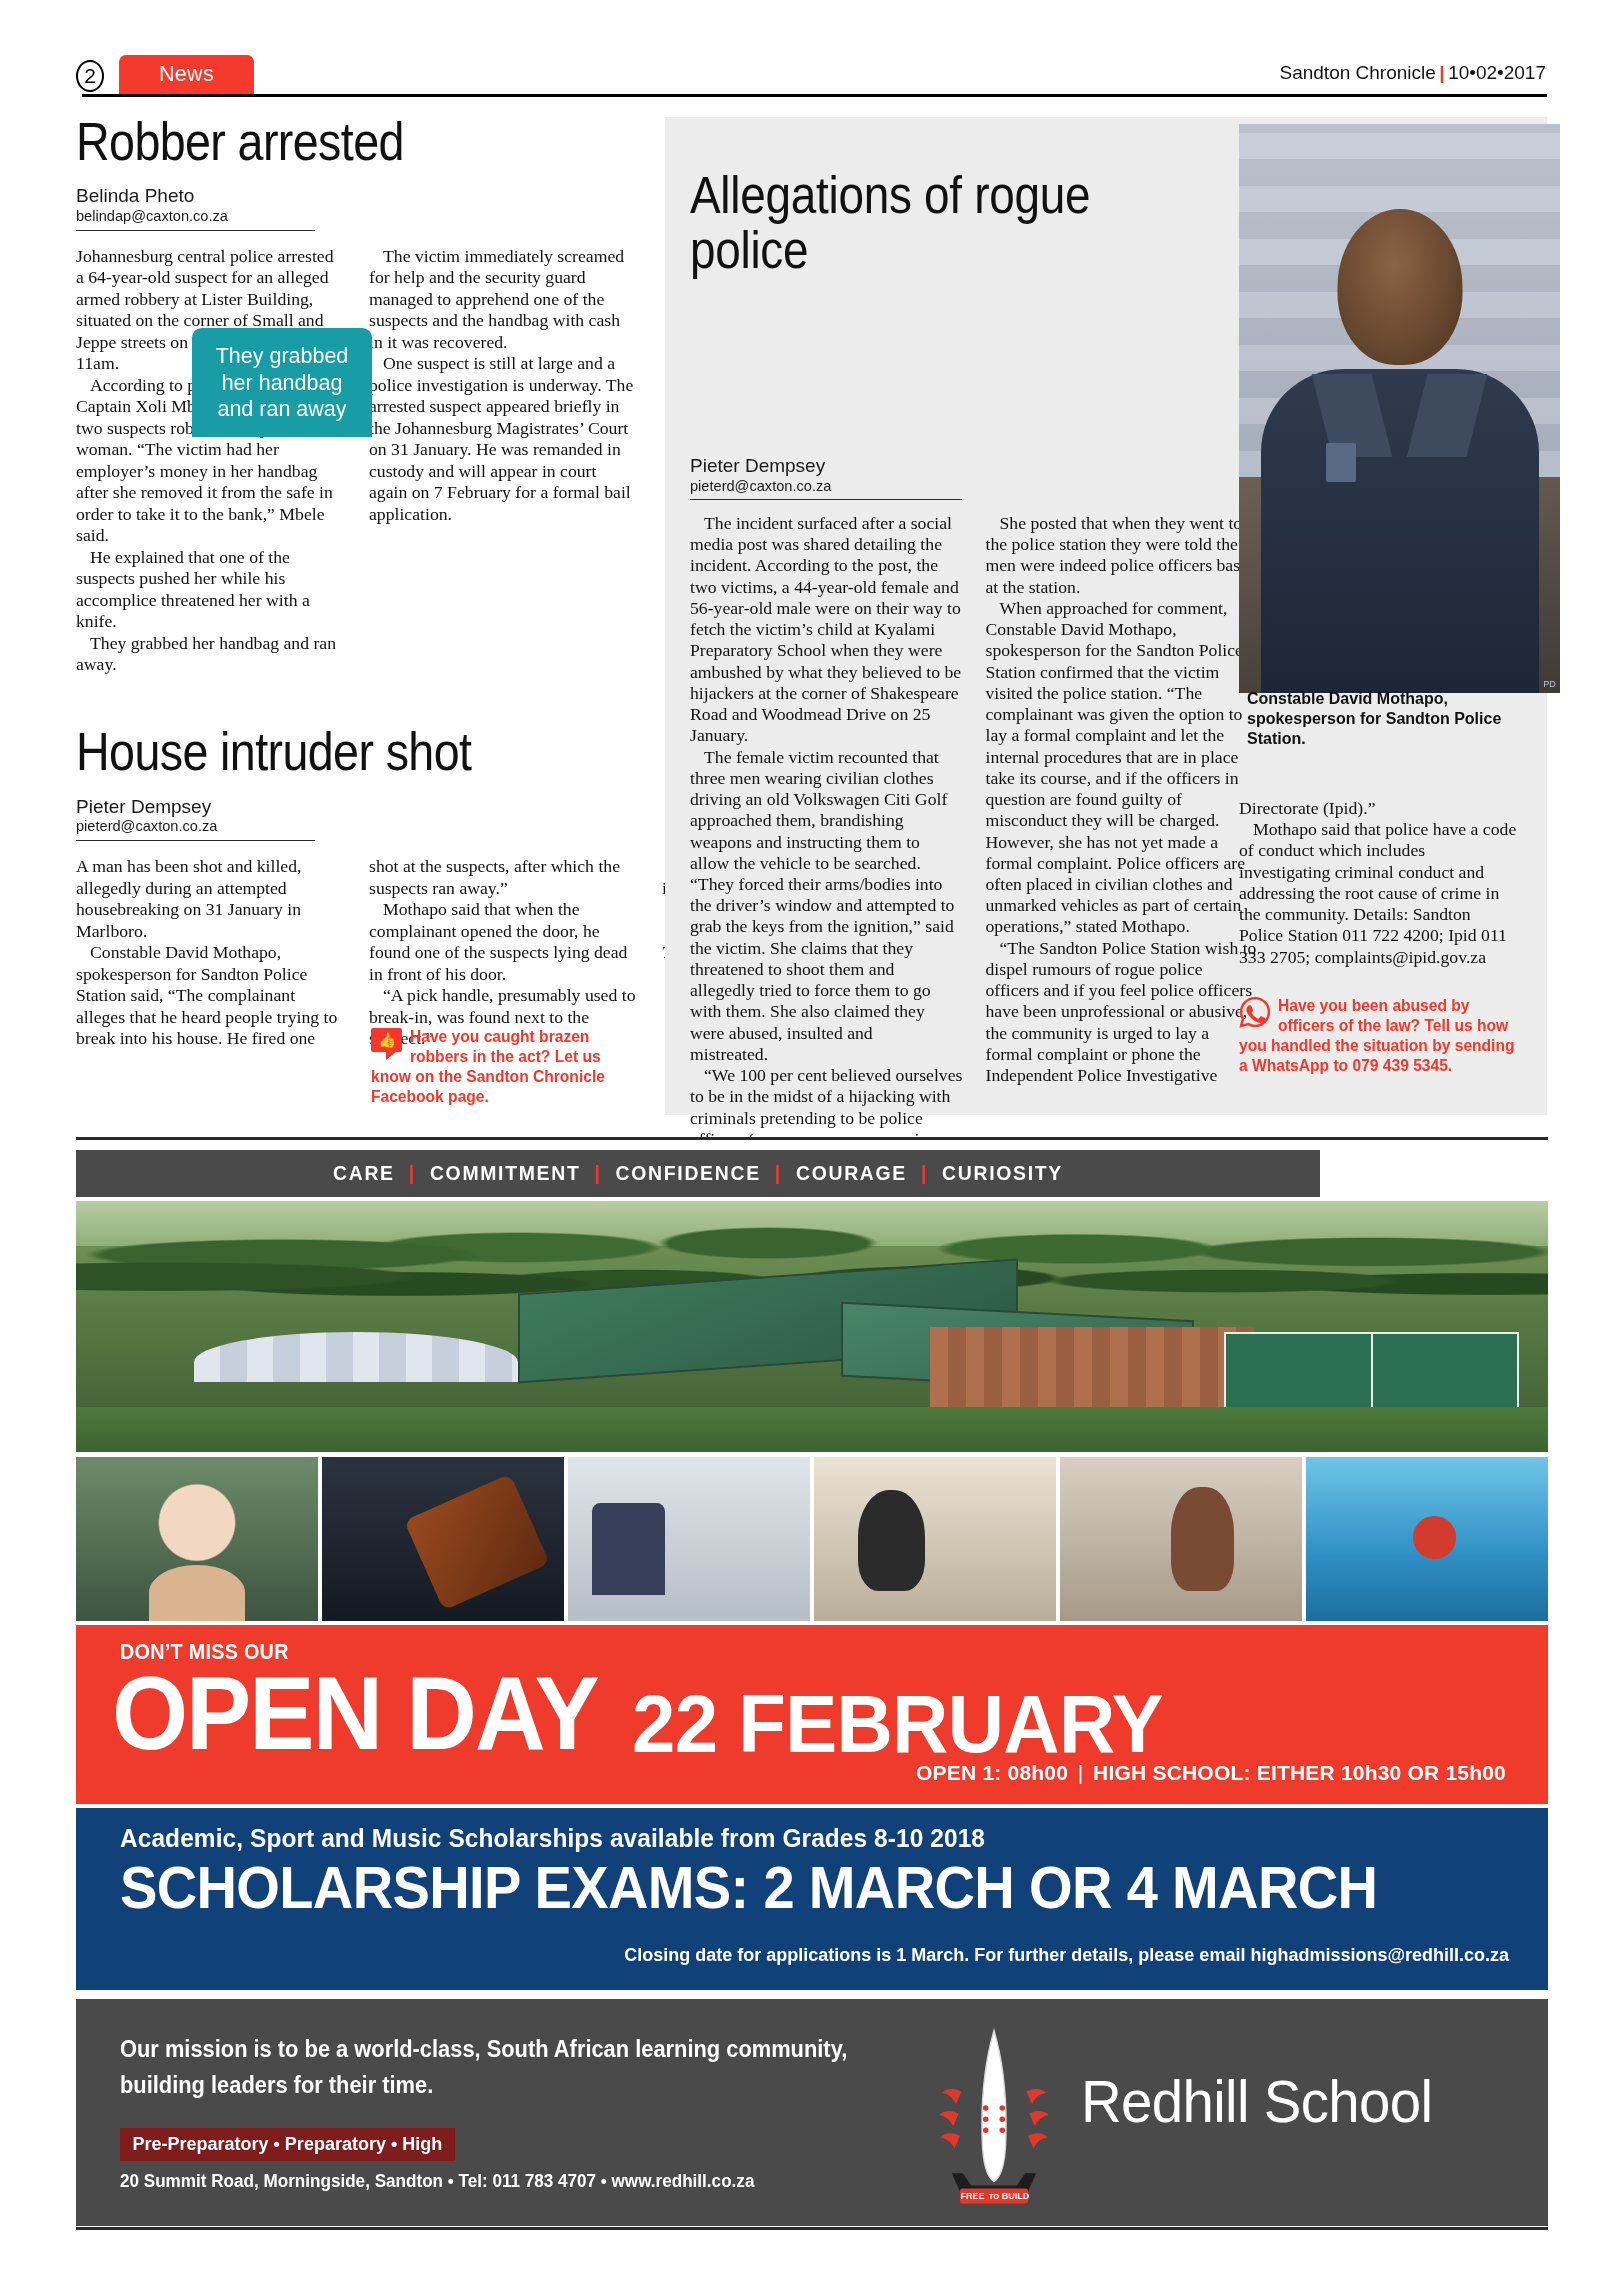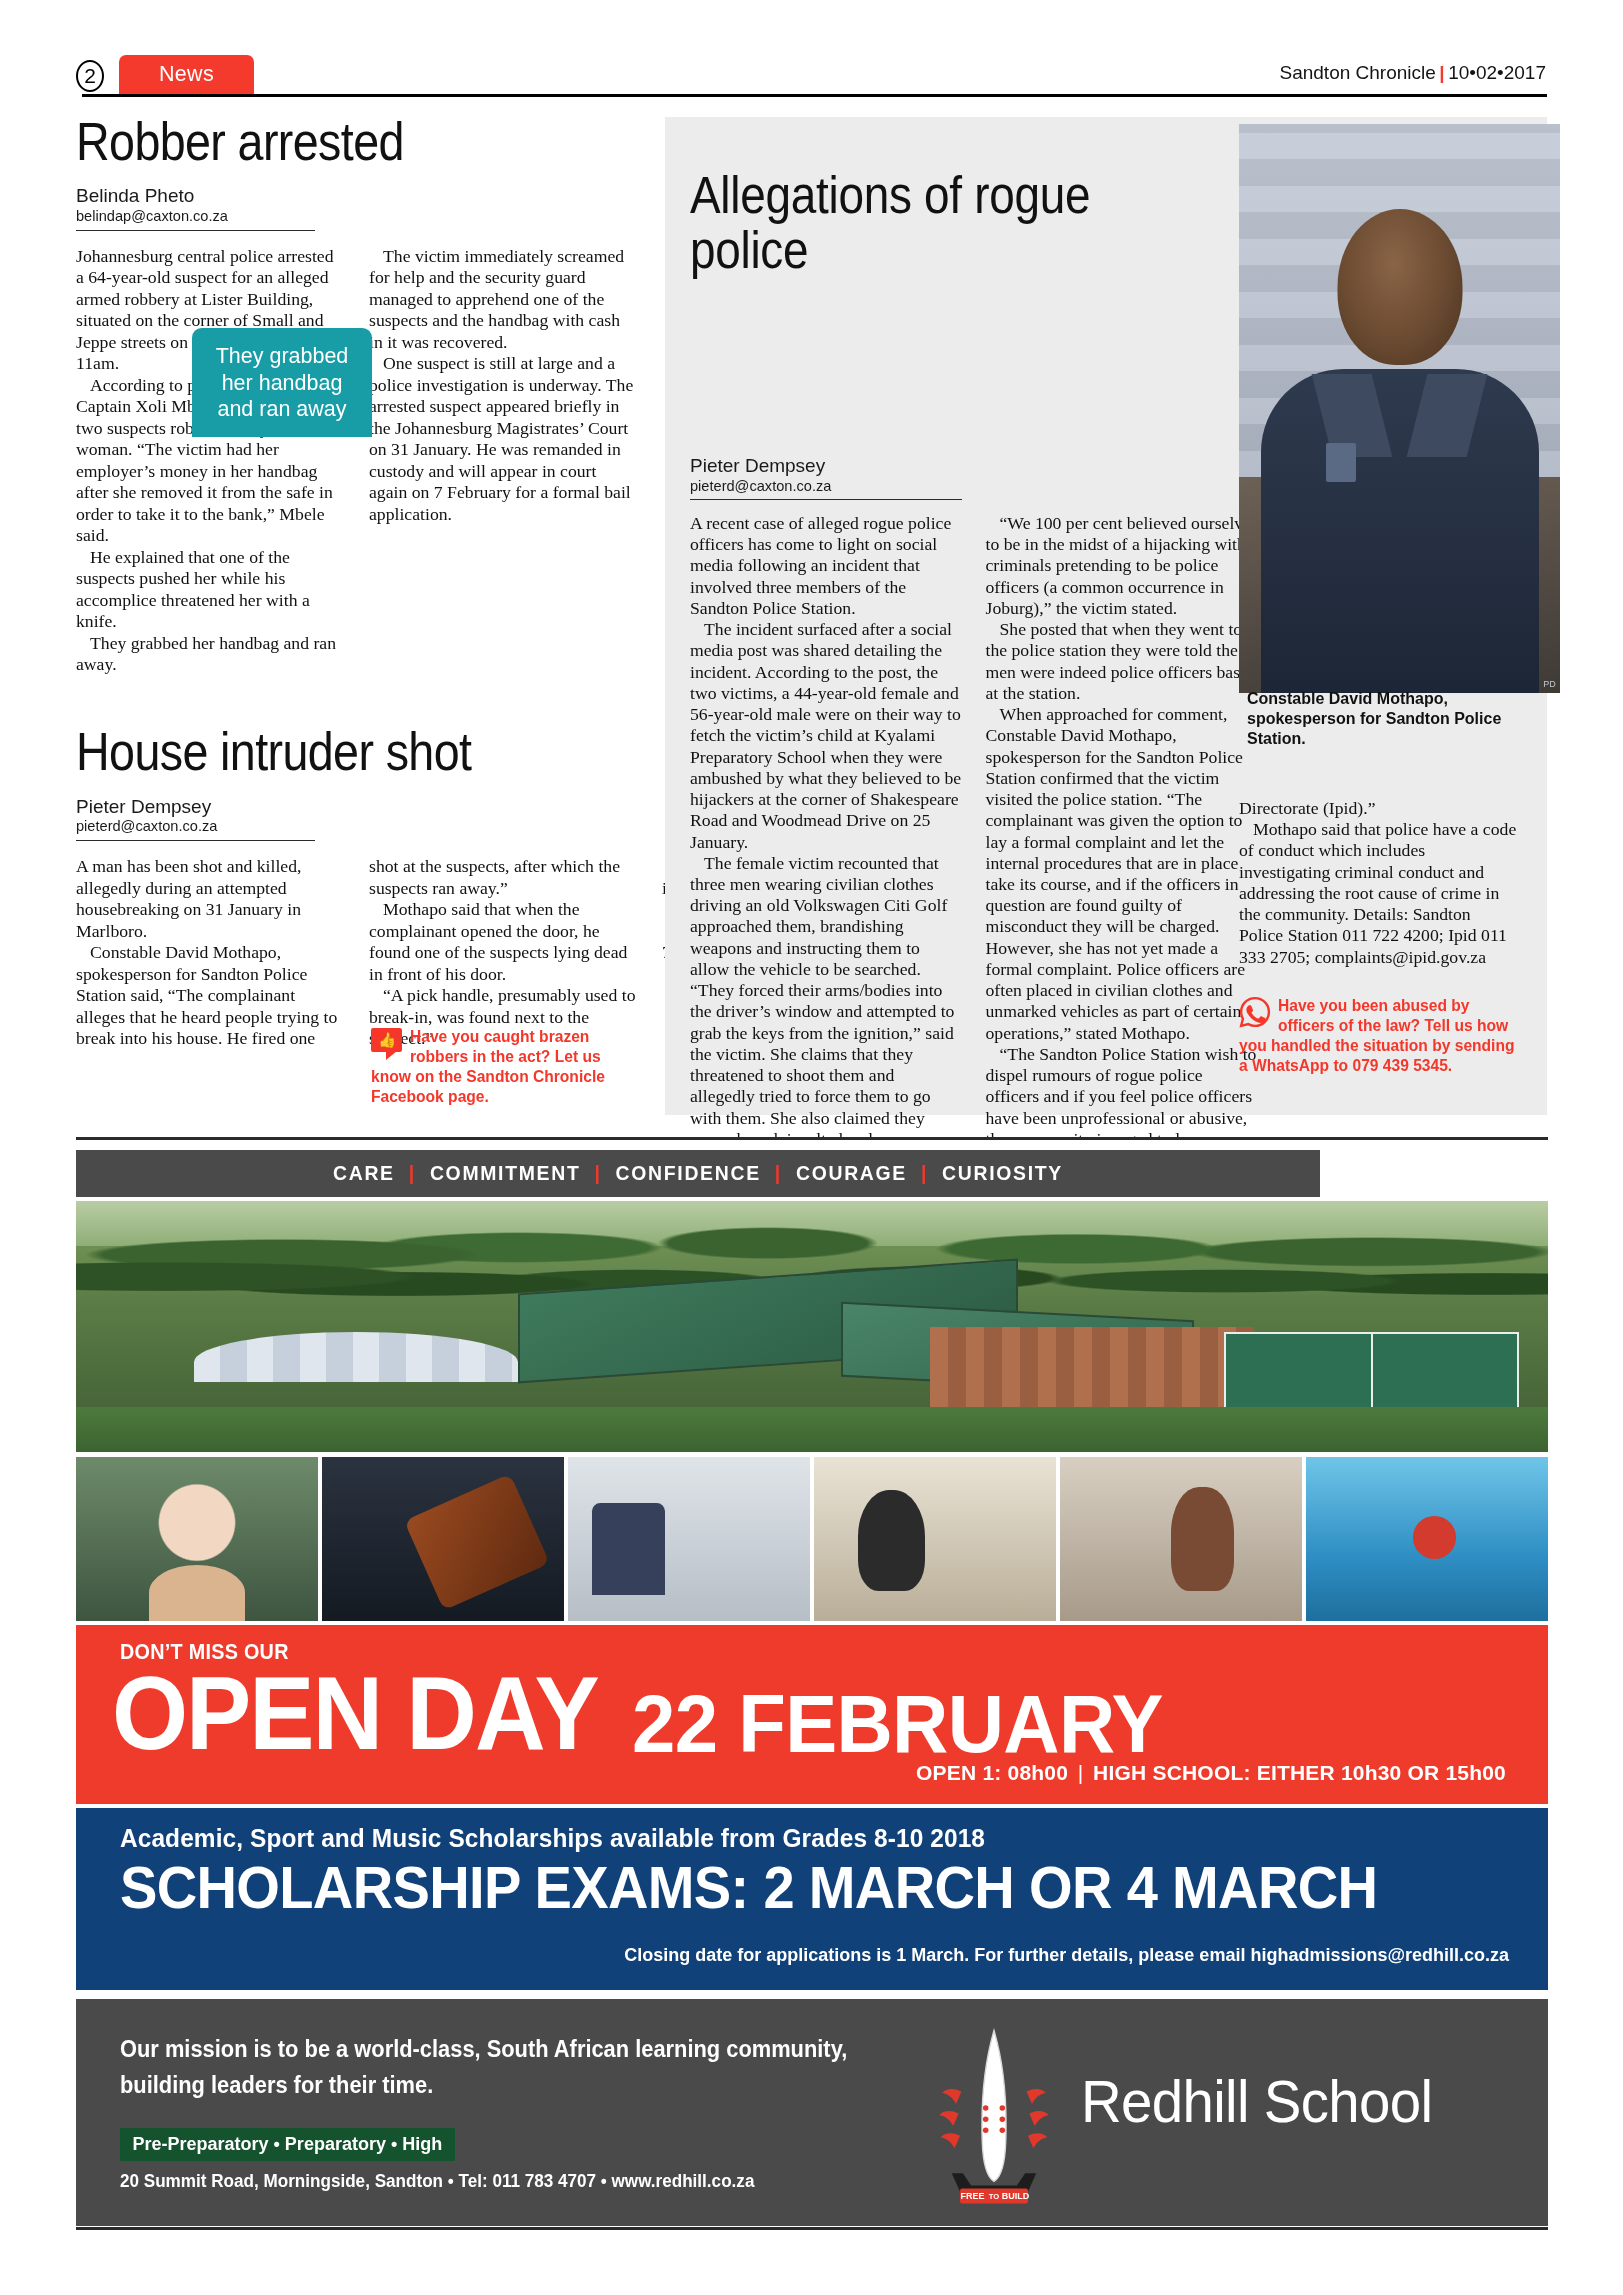--- a/index.html
+++ b/index.html
@@ -366,21 +366,21 @@
     border-top:4.2px solid #ffffff;
   }
   .mission {
     position:absolute; left:44px; top:33px; width:777px;
     font-family:"Liberation Sans", sans-serif; font-weight:bold;
     font-size:23px; line-height:1.55;
     transform: scaleX(0.95); transform-origin:left top;
   }
   .levels-tag {
     position:absolute; left:44px; top:129px;
-    background:#14532d; color:#fff;
+    background:#7f1d1d; color:#fff;
     font-family:"Liberation Sans", sans-serif; font-weight:bold;
     font-size:18px; padding:6.2px 12.5px 6.2px 12.5px;
   }
   .addr {
     position:absolute; left:44px; top:172px;
     font-family:"Liberation Sans", sans-serif; font-weight:bold;
     font-size:18px;
     transform: scaleX(0.95); transform-origin:left top;
   }
   .crest {
@@ -465,21 +465,20 @@
 
 <div class="grey-panel">
   <h1 class="rogue-hl">Allegations of rogue police</h1>
 
   <div class="rogue-byline byline" style="margin-top:0;">
     <div class="byline-name">Pieter Dempsey</div>
     <div class="byline-mail">pieterd@caxton.co.za</div>
   </div>
 
   <div class="rogue-cols">
-    <p class="first">A recent case of alleged rogue police officers has come to light on social media following an incident that involved three members of the Sandton Police Station.</p>
     <p>The incident surfaced after a social media post was shared detailing the incident. According to the post, the two victims, a 44-year-old female and 56-year-old male were on their way to fetch the victim’s child at Kyalami Preparatory School when they were ambushed by what they believed to be hijackers at the corner of Shakespeare Road and Woodmead Drive on 25 January.</p>
     <p>The female victim recounted that three men wearing civilian clothes driving an old Volkswagen Citi Golf approached them, brandishing weapons and instructing them to allow the vehicle to be searched. “They forced their arms/bodies into the driver’s window and attempted to grab the keys from the ignition,” said the victim. She claims that they threatened to shoot them and allegedly tried to force them to go with them. She also claimed they were abused, insulted and</p>
     <p class="first">mistreated.</p>
     <p>“We 100 per cent believed ourselves to be in the midst of a hijacking with criminals pretending to be police officers (a common occurrence in Joburg),” the victim stated.</p>
     <p>She posted that when they went to the police station they were told the men were indeed police officers based at the station.</p>
     <p>When approached for comment, Constable David Mothapo, spokesperson for the Sandton Police Station confirmed that the victim visited the police station. “The complainant was given the option to lay a formal complaint and let the internal procedures that are in place take its course, and if the officers in question are found guilty of misconduct they will be charged. However, she has not yet made a formal complaint. Police officers are often placed in civilian clothes and unmarked vehicles as part of certain operations,” stated Mothapo.</p>
     <p>“The Sandton Police Station wish to dispel rumours of rogue police officers and if you feel police officers have been unprofessional or abusive, the community is urged to lay a formal complaint or phone the Independent Police Investigative</p>
   </div>
 </div>
 

